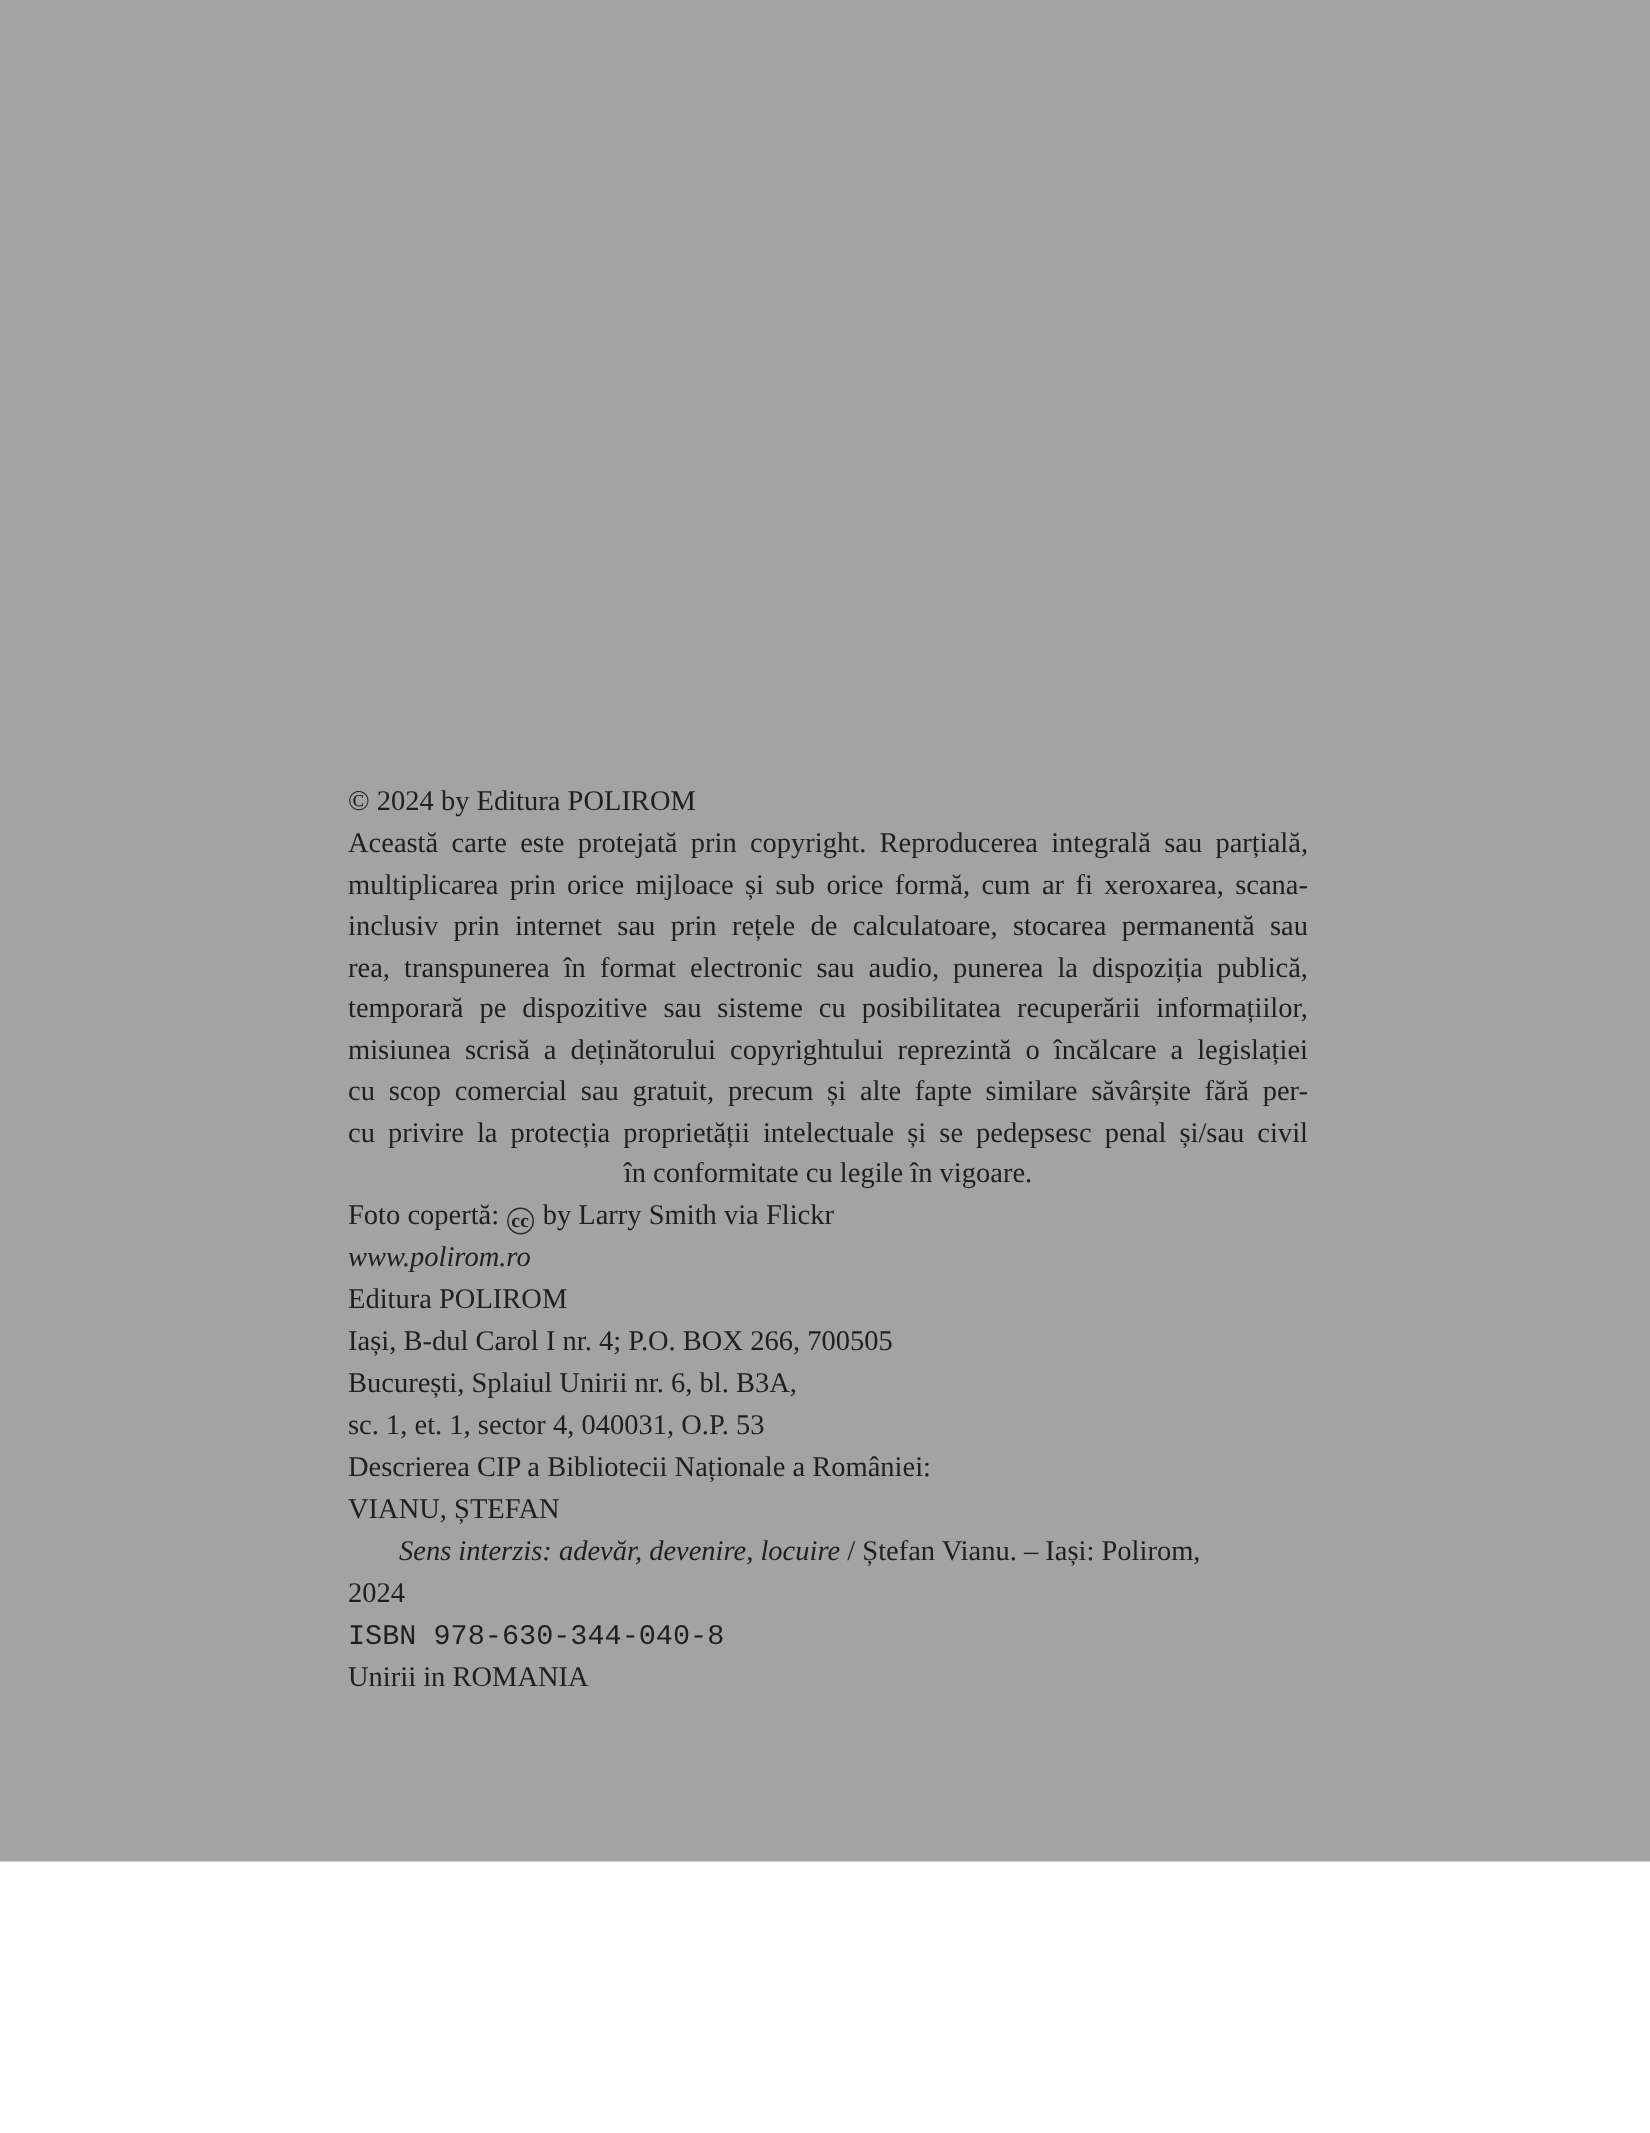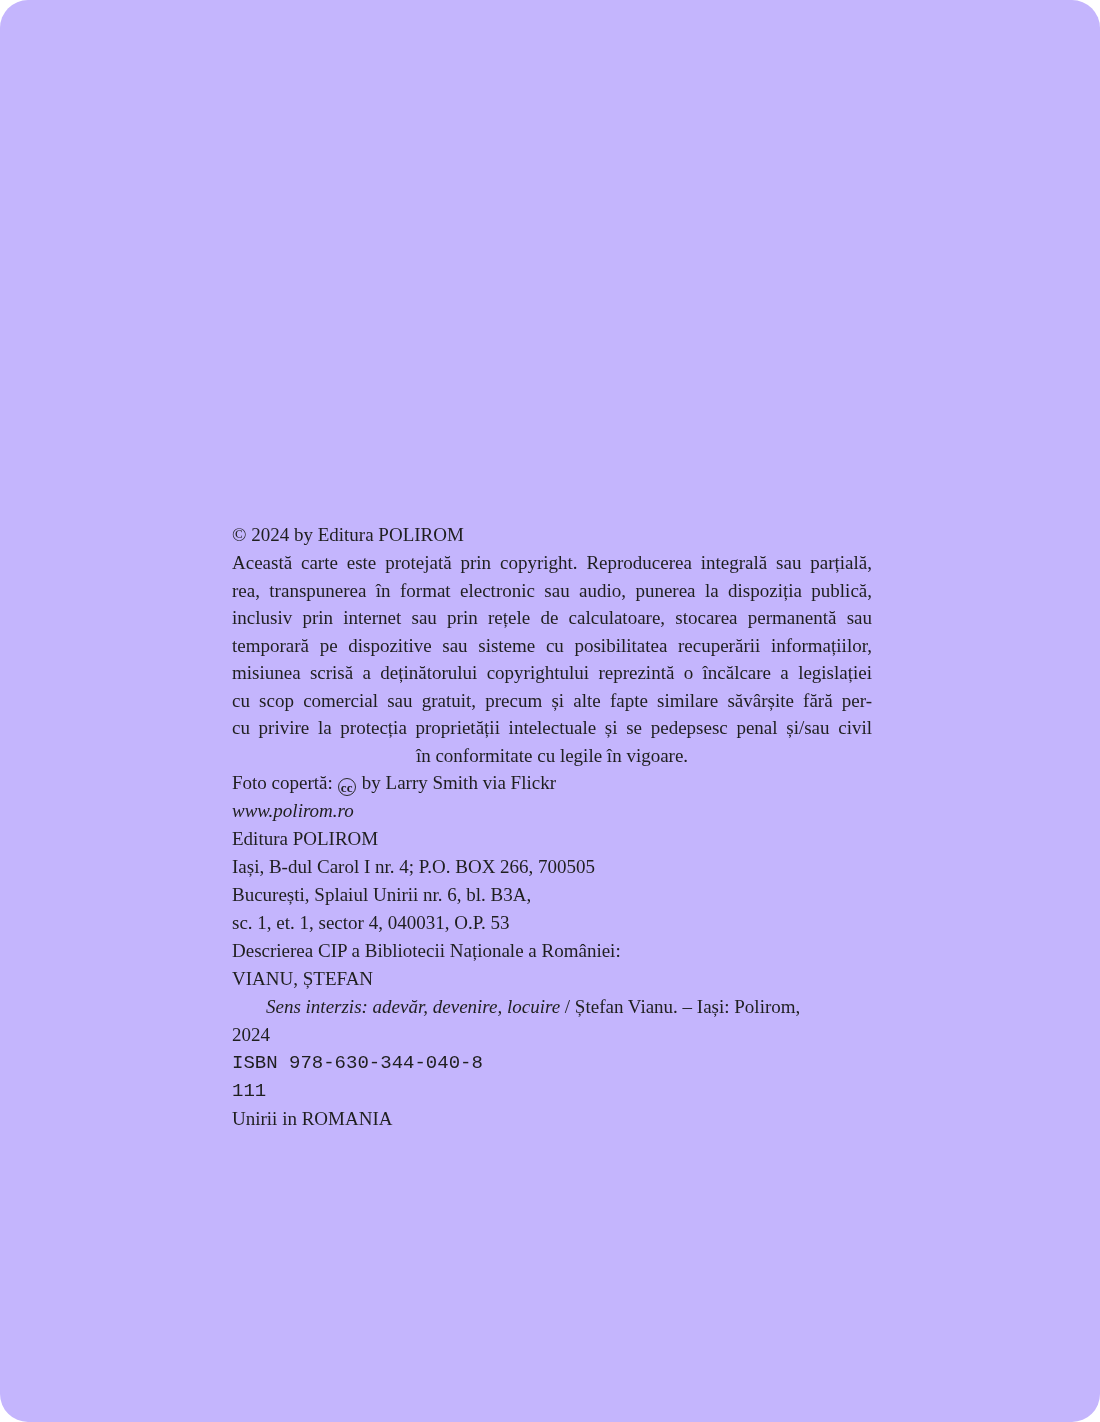--- a/index.html
+++ b/index.html
@@ -2,21 +2,21 @@
 <html><head>
 <meta charset="utf-8">
 <style>
   html, body { margin: 0; padding: 0; }
   body {
     width: 1100px; height: 1422px;
     background: #ffffff;
     font-family: "Liberation Serif", "DejaVu Serif", serif;
     color: #1f1f1f;
   }
-  .page { position: relative; width: 1100px; height: 1422px; background: #c4b5fd; overflow: hidden; border-radius: 28px; }
+  .page { position: relative; width: 1100px; height: 1241px; background: #a3a3a3; overflow: hidden; }
   .content { position: absolute; left: 232px; top: 521px; width: 640px; font-size: 19px; line-height: 28px; }
   .content p, .content div { margin: 0; padding: 0; }
 
   .notice { margin-top: 16px; line-height: 27.5px; }
   .jline { text-align: justify; text-align-last: justify; }
   .lline { text-align: center; }
 
   .credit { margin-top: 8px; }
   .cc-badge {
     display: inline-flex; align-items: center; justify-content: center;
@@ -39,22 +39,23 @@
 </head>
 <body>
 
 <div class="page">
   <div class="content">
 
     <p class="copyright">© 2024 by Editura POLIROM</p>
 
     <div class="notice">
       <div class="jline">Această carte este protejată prin copyright. Reproducerea integrală sau parțială,</div>
+      <div class="jline">multiplicarea prin orice mijloace și sub orice formă, cum ar fi xeroxarea, scana-</div>
+      <div class="jline">inclusiv prin internet sau prin rețele de calculatoare, stocarea permanentă sau</div>
       <div class="jline">rea, transpunerea în format electronic sau audio, punerea la dispoziția publică,</div>
-      <div class="jline">inclusiv prin internet sau prin rețele de calculatoare, stocarea permanentă sau</div>
       <div class="jline">temporară pe dispozitive sau sisteme cu posibilitatea recuperării informațiilor,</div>
       <div class="jline">misiunea scrisă a deținătorului copyrightului reprezintă o încălcare a legislației</div>
       <div class="jline">cu scop comercial sau gratuit, precum și alte fapte similare săvârșite fără per-</div>
       <div class="jline">cu privire la protecția proprietății intelectuale și se pedepsesc penal și/sau civil</div>
       <div class="lline">în conformitate cu legile în vigoare.</div>
     </div>
 
     <p class="credit"><span>Foto copertă:</span><span class="cc-badge">
           <span>cc</span>
         </span><span>by Larry Smith via Flickr</span></p>
@@ -72,18 +73,17 @@
 
     <p class="cip-author">VIANU, ȘTEFAN</p>
 
     <div class="cip-title">
       <div class="indent"><span class="it">Sens interzis: adevăr, devenire, locuire</span><span> / Ștefan Vianu. – Iași: Polirom,</span></div>
       <div>2024</div>
     </div>
 
     <p class="isbn ind">ISBN 978-630-344-040-8</p>
 
-    <p class="udc ind">111</p>
 
     <p class="printed">Unirii in ROMANIA</p>
 
   </div>
 </div>
 
 </body></html>

